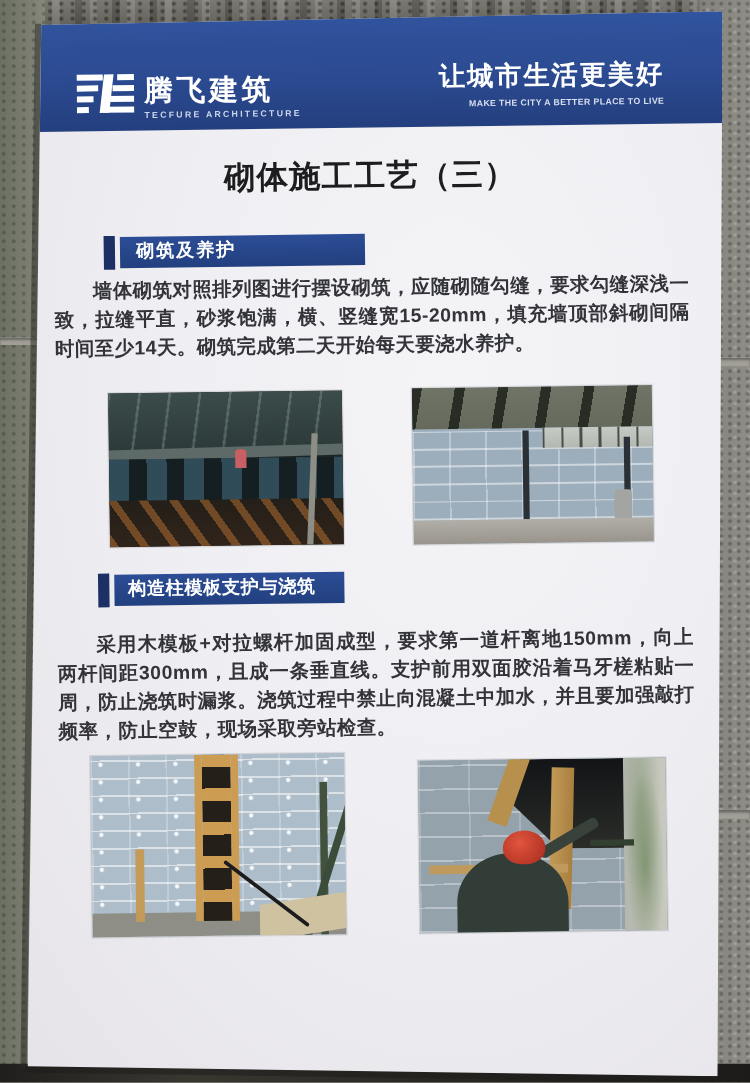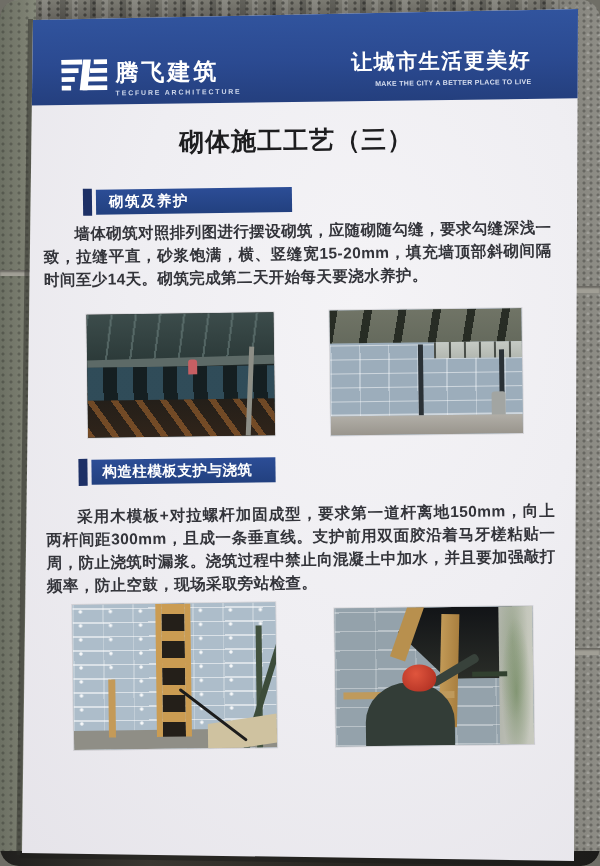--- a/index.html
+++ b/index.html
@@ -1,17 +1,17 @@
 <!DOCTYPE html>
 <html><head>
 <meta charset="utf-8">
 <style>
   html,body{margin:0;padding:0;background:#6f6e66;}
   #canvas{position:relative;width:600px;height:866px;overflow:hidden;
-          font-family:"Liberation Sans","DejaVu Sans",sans-serif;background:#79786f;border-radius:19px;}
+          font-family:"Liberation Sans","DejaVu Sans",sans-serif;background:#79786f;}
   
   .wall-top{position:absolute;left:0;top:0;width:600px;height:22px;z-index:1;
     background-color:#6e6d66;
     background-image:
       radial-gradient(circle at 4px 3px, rgba(0,0,0,.38) 1px, transparent 2.2px),
       repeating-linear-gradient(90deg, rgba(0,0,0,.2) 0 6px, transparent 6px 12px, rgba(255,255,255,.12) 12px 18px, transparent 18px 30px),
       linear-gradient(180deg,#7b7a72,#615f59);
     background-size:9px 6px,auto,auto;}
   .wall-left{position:absolute;left:0;top:0;width:36px;height:866px;z-index:1;
     background-image:

